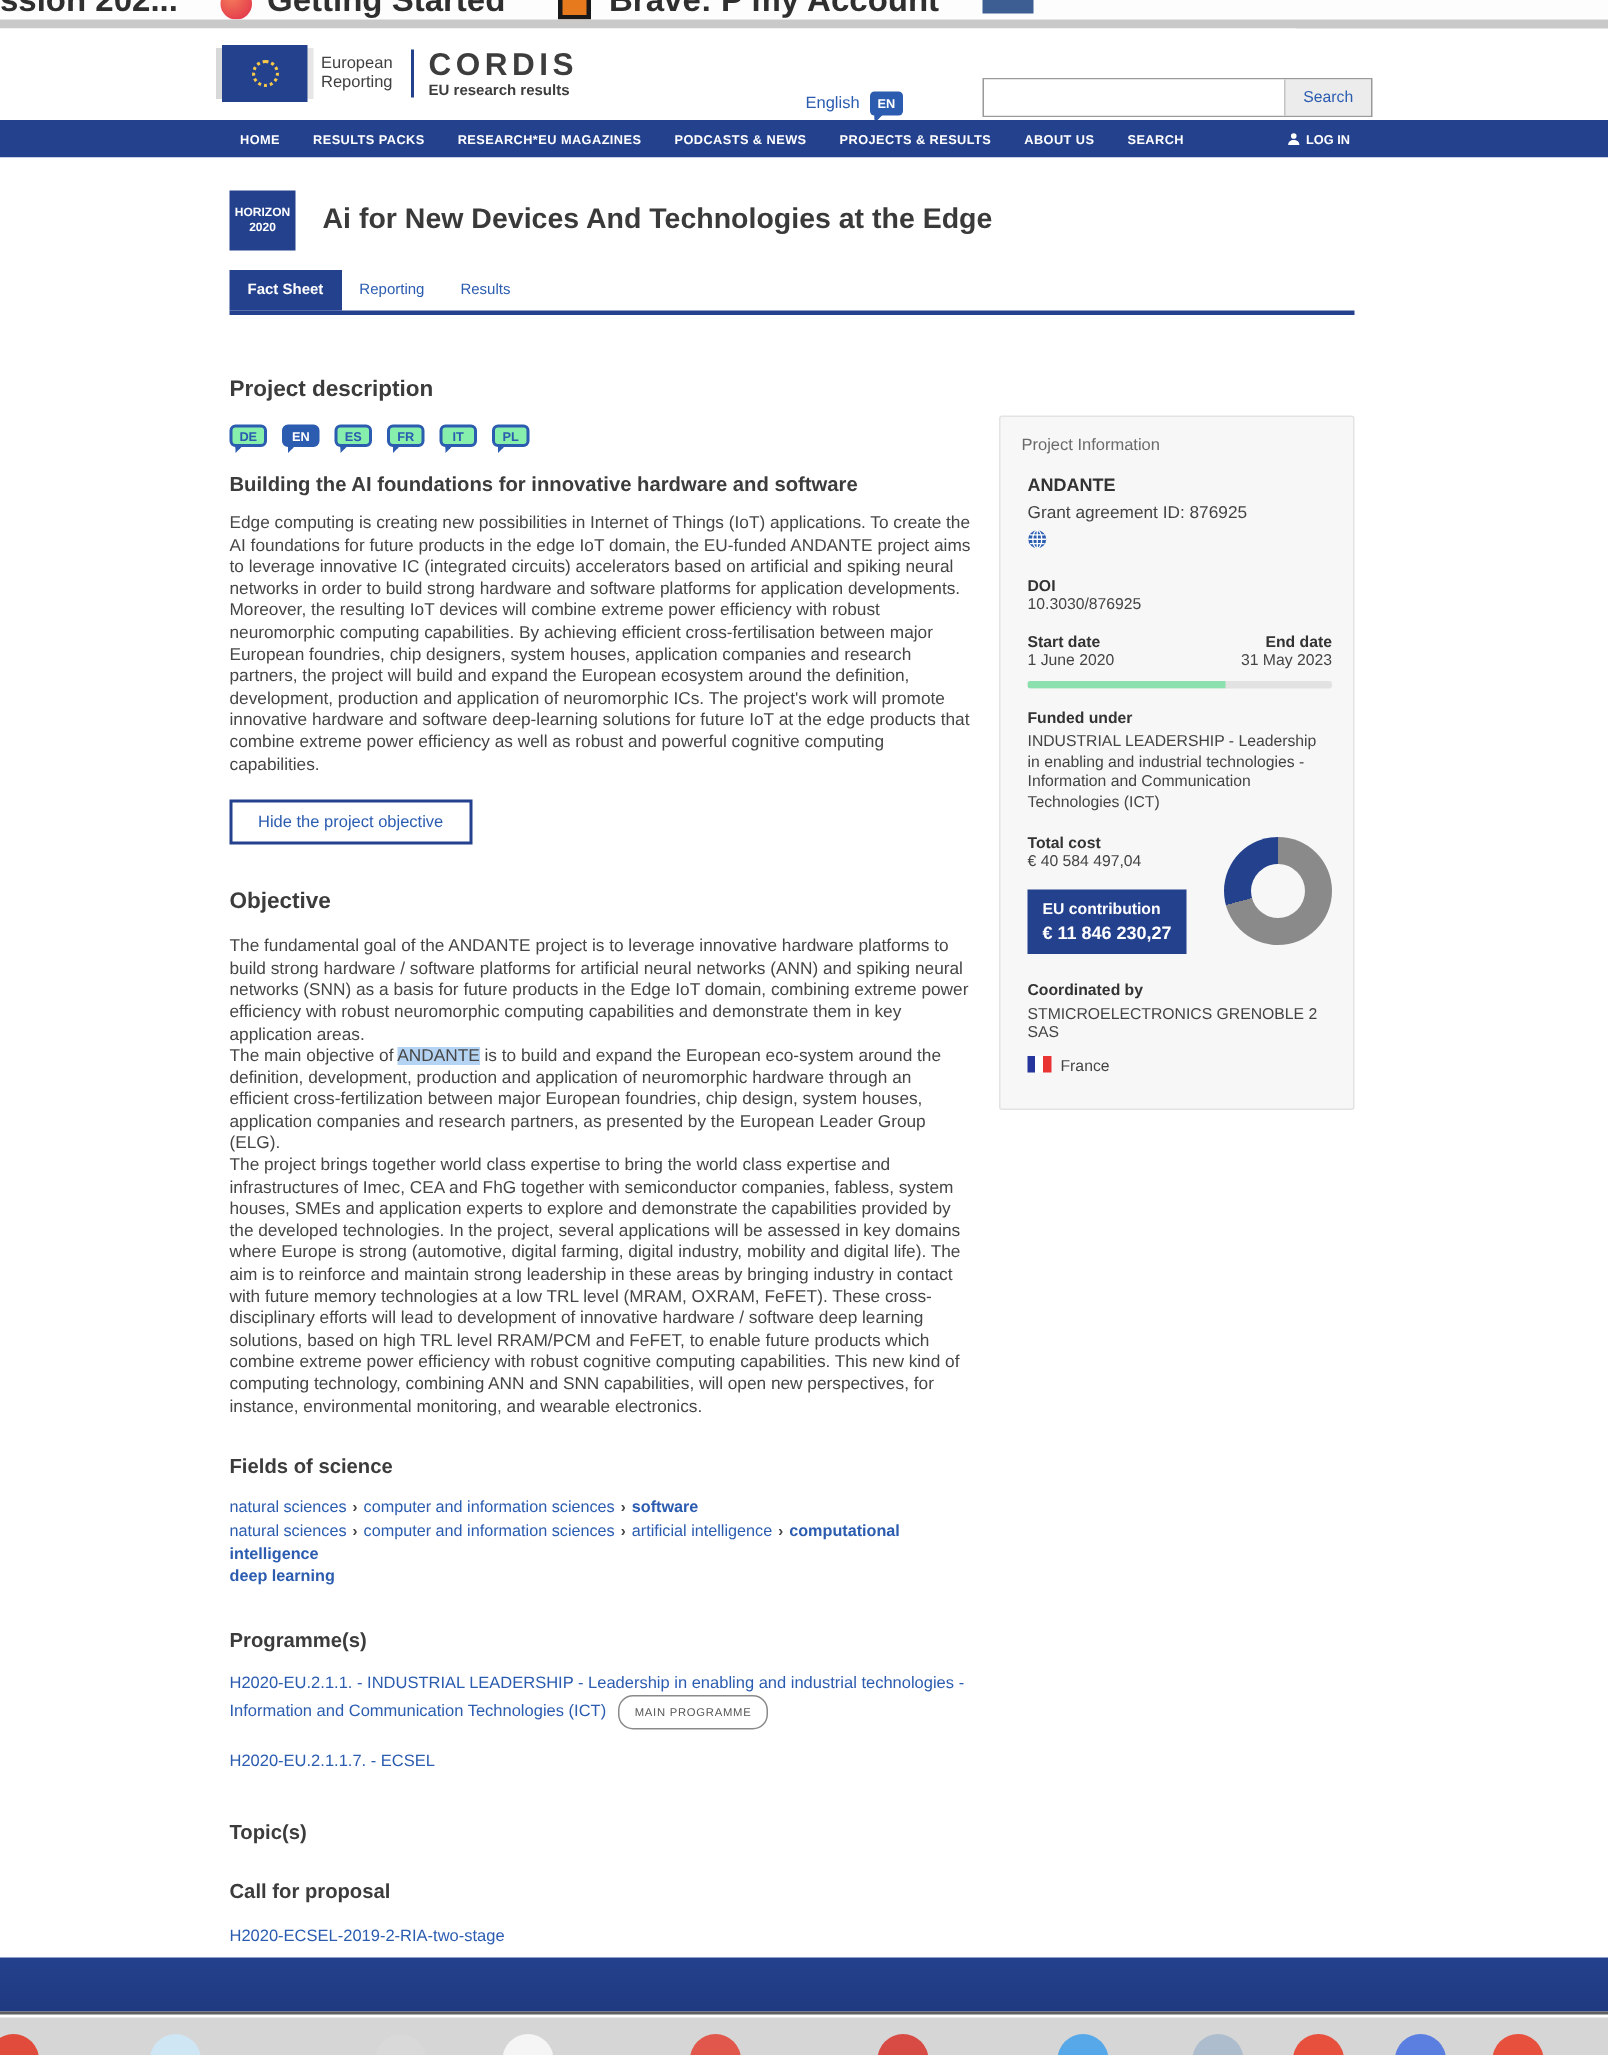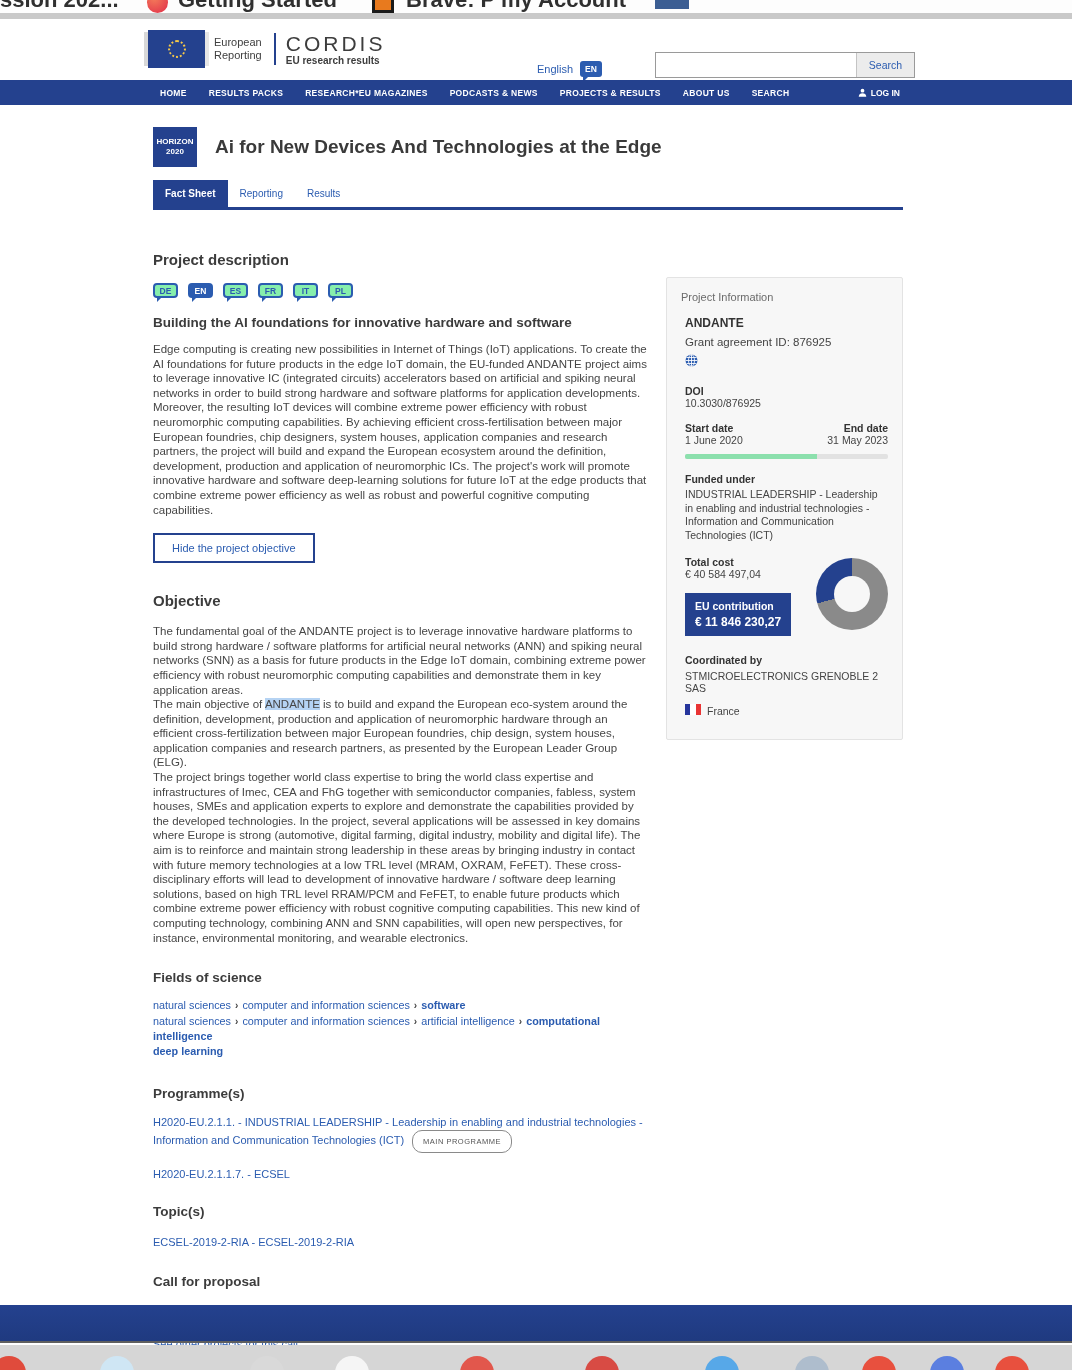--- a/index.html
+++ b/index.html
@@ -21,21 +21,21 @@
   
   .site-header { position:absolute; left:0; top:19px; width:864px; height:61px; background:#fff; }
   .logo-wrap { position:absolute; left:148px; top:11px; display:flex; align-items:center; }
   .eu-flag { width:57px; height:38px; background:#24418e; position:relative;
              box-shadow:-6px 0 0 -2px #d8d8d8, 6px 0 0 -2px #e6e6e6; }
   .eu-stars { position:absolute; left:50%; top:50%; width:18px; height:18px;
               transform:translate(-50%,-50%); border:2px dotted #f7c948; border-radius:50%; }
   .ec-name { margin-left:9px; font-size:11px; line-height:13px; color:#404040; }
   .brand-divider { width:2px; height:32px; background:#24418e; margin:0 10px 0 12px; }
   .brand { display:flex; flex-direction:column; }
-  .brand-name { font-size:21px; font-weight:normal; letter-spacing:3px; color:#3d3d3d; line-height:22px;}
+  .brand-name { font-size:21px; font-weight:bold; letter-spacing:3px; color:#3d3d3d; line-height:22px;}
   .brand-sub { font-size:10px; font-weight:bold; color:#3d3d3d; }
   .lang-wrap { position:absolute; left:537px; top:42px; display:flex; align-items:center; }
   .lang-label { font-size:11px; color:#2b5cb0; margin-right:7px; }
   .bubble { position:relative; display:inline-block; height:16px; line-height:16px; padding:0 5px;
             background:#2b5cb0; color:#fff; font-size:8.5px; font-weight:bold; border-radius:3px; }
   .bubble:after { content:''; position:absolute; left:3px; bottom:-5px;
                   border:3px solid transparent; border-top-color:#2b5cb0; border-left-color:#2b5cb0; }
   .search-wrap { position:absolute; left:655px; top:33px; width:260px; height:26px;
                  border:1px solid #9a9a9a; display:flex; background:#fff; }
   .search-input { flex:1; border:none; outline:none; font-size:11px; padding:0 6px; }
@@ -247,22 +247,21 @@
           </div>
           <div>
             <span class="crumb bold">deep learning</span>
           </div>
         </div>
 
         <h3 class="sec prog-head">Programme(s)</h3>
         <div class="link-line"><span>H2020-EU.2.1.1. - INDUSTRIAL LEADERSHIP - Leadership in enabling and industrial technologies - Information and Communication Technologies (ICT)</span><span class="pill">MAIN PROGRAMME</span></div>
         <div class="link-line" style="margin-top:14px">H2020-EU.2.1.1.7. - ECSEL</div>
 
-        <h3 class="sec" style="margin-top:22px">Topic(s)</h3>
-        <div class="link-line" style="margin-top:16px">ECSEL-2019-2-RIA - ECSEL-2019-2-RIA</div>
+        <h3 class="sec" style="margin-top:32px">Topic(s)</h3>
 
         <h3 class="sec" style="margin-top:24px">Call for proposal</h3>
         <div class="link-line" style="margin-top:16px">H2020-ECSEL-2019-2-RIA-two-stage</div>
         <div class="link-line" style="margin-top:17px">See other projects for this call</div>
 
         
         
 
         
       </div>

